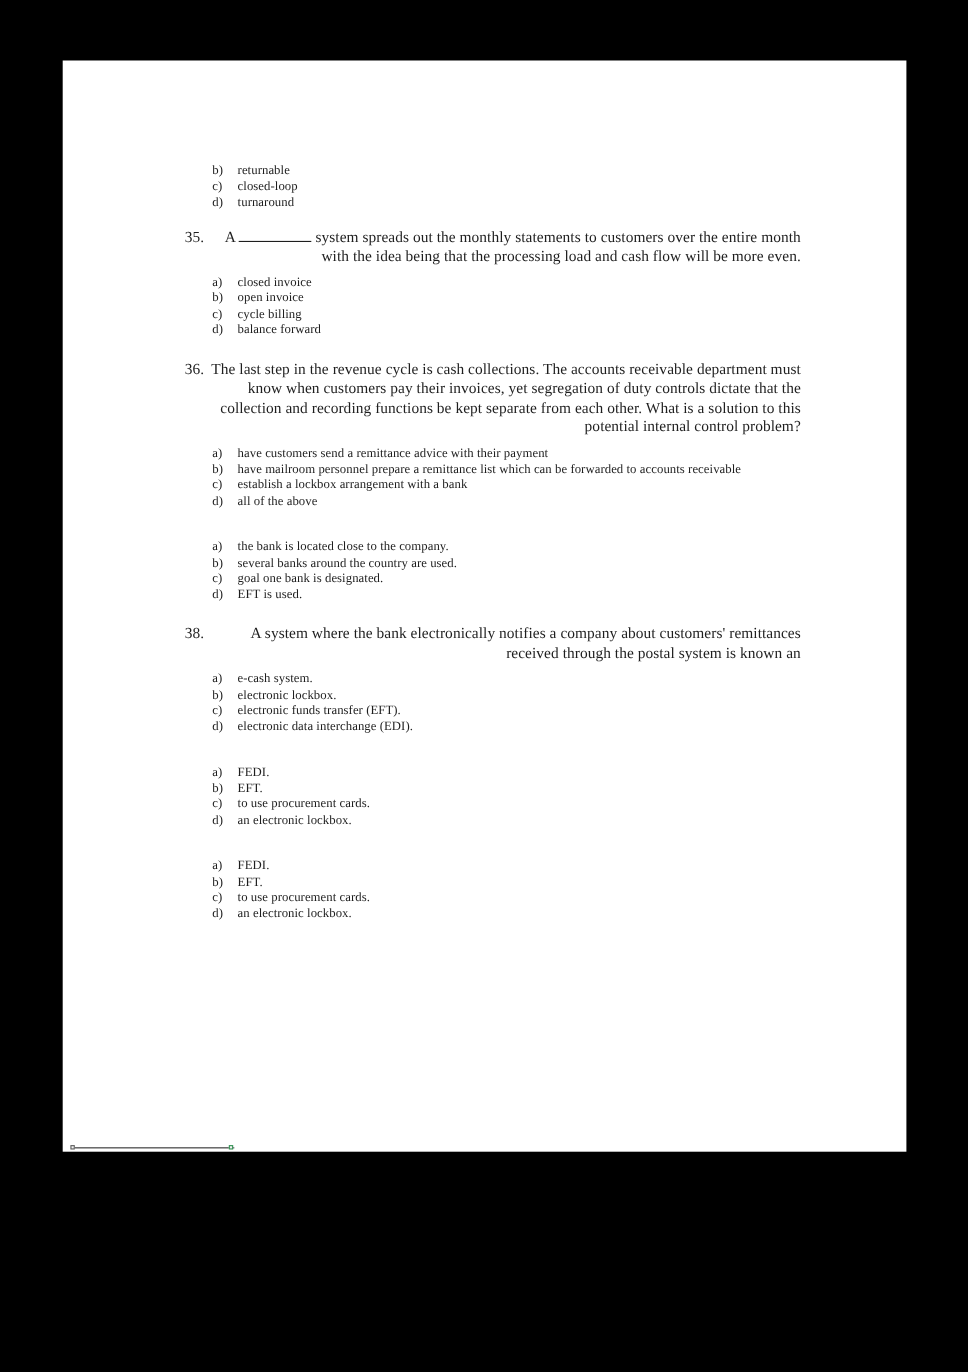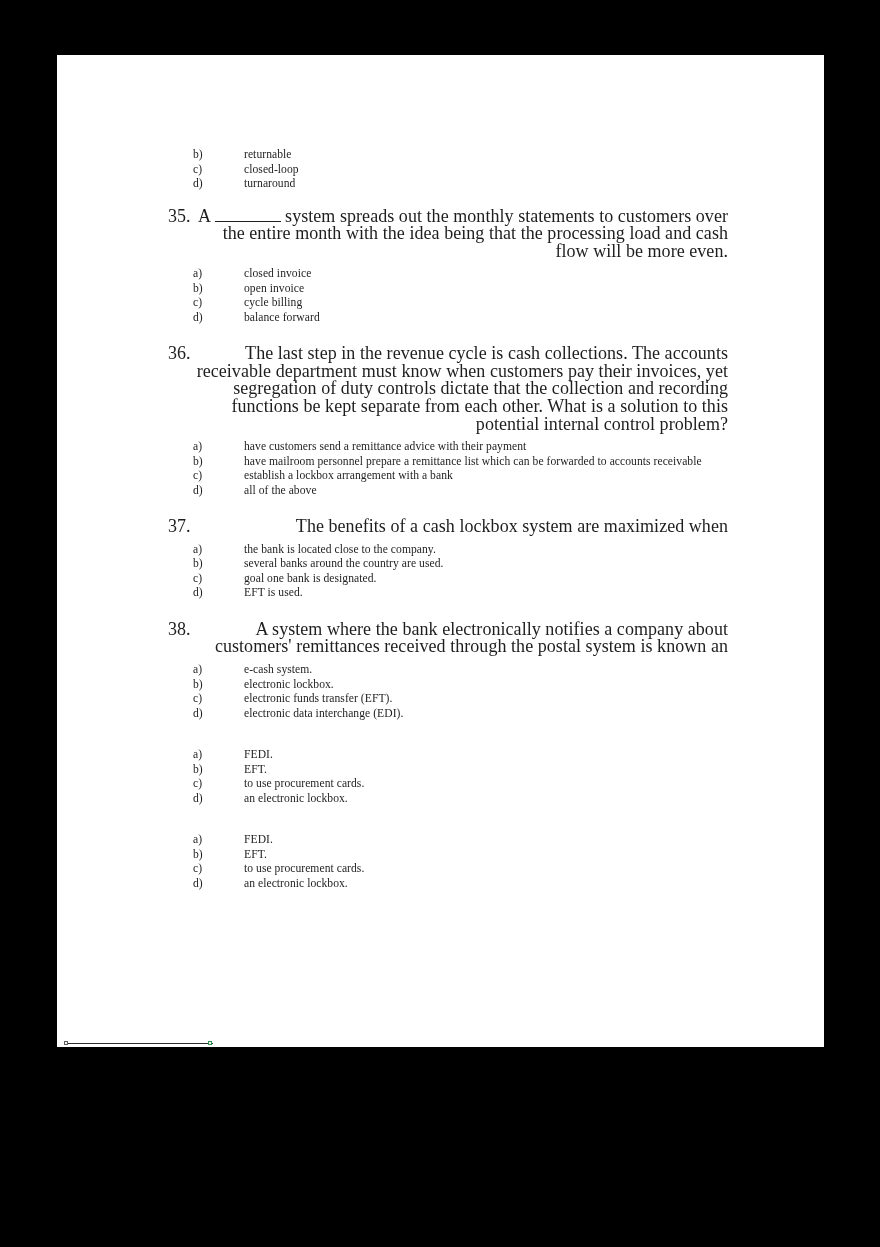--- a/index.html
+++ b/index.html
@@ -36,21 +36,21 @@
 
   
   .question {
     position: relative;
     margin: 0 0 4px 0;
   }
   .q-body {
     display: flex;
     align-items: flex-start;
     color: #1a1a1a;
-    font-size: 18px;
+    font-size: 14px;
     line-height: 17.6px;
     letter-spacing: 0.05px;
   }
   .q-num {
     flex: 0 0 24px;
     text-align: left;
     white-space: nowrap;
   }
   .q-text {
     flex: 1 1 auto;
@@ -80,21 +80,20 @@
     font-size: 11.6px;
     line-height: 14.5px;
     letter-spacing: 0.05px;
   }
   .opt-letter {
     flex: 0 0 23px;
     white-space: nowrap;
   }
   .opt-text {
     flex: 1 1 auto;
-    margin-left: 28px;
   }
 
   
   .gap-after-options { height: 16px; }
 
   
   #bottom-rule {
     position: absolute;
     left: 7px;              
     top: 986px;             
@@ -201,24 +200,20 @@
         <li class="option">
           <span class="opt-letter">d)</span>
           <span class="opt-text">all of the above</span>
         </li>
       </ul>
     </div>
 
     <div class="gap-after-options"></div>
 
     <div class="question">
-      <div class="q-body">
-        <span class="q-num">37.</span>
-        <span class="q-text">The benefits of a cash lockbox system are maximized when</span>
-      </div>
       <ul class="options">
         <li class="option">
           <span class="opt-letter">a)</span>
           <span class="opt-text">the bank is located close to the company.</span>
         </li>
         <li class="option">
           <span class="opt-letter">b)</span>
           <span class="opt-text">several banks around the country are used.</span>
         </li>
         <li class="option">

